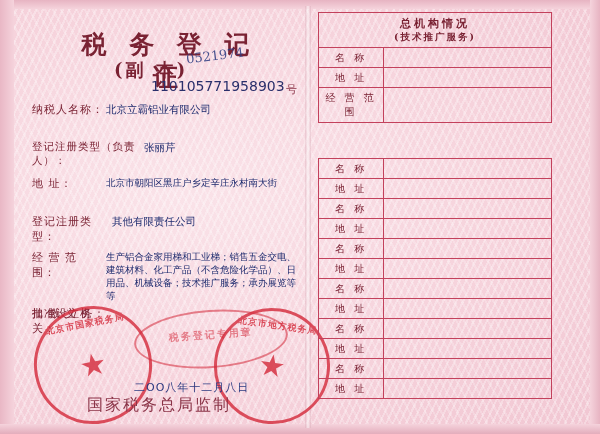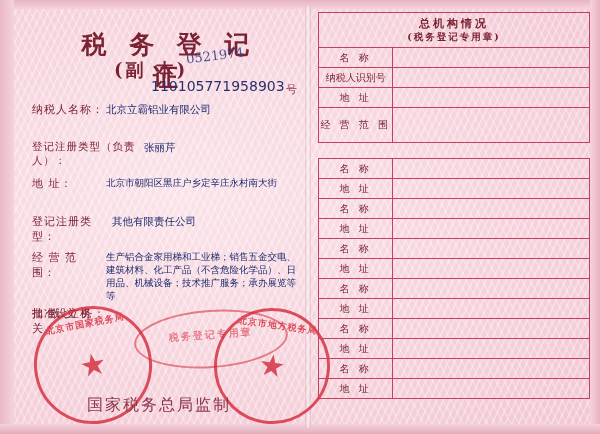--- a/index.html
+++ b/index.html
@@ -100,21 +100,21 @@
   }
   .footer{
     position:absolute;left:0;right:0;bottom:8px;text-align:center;
     font-size:16px;color:#8a3347;letter-spacing:2px;
     font-family:"DejaVu Serif","Liberation Serif",serif;
   }
 
   
   #right{position:absolute;left:318px;top:12px;width:268px;height:410px;}
   .tbl{
-    position:absolute;left:0;width:272px;
+    position:absolute;left:0;width:234px;
     border:1px solid #c3415c;border-collapse:collapse;padding-left:43px;
   }
   .tbl td{
     border:1px solid #c3415c;height:19px;
     font-size:10px;color:#7a2233;text-align:center;
     letter-spacing:3px;
     font-family:"DejaVu Serif","Liberation Serif",serif;
     padding:0;
   }
   .tbl td.k{width:72px;}
@@ -185,40 +185,37 @@
 
     <div class="seal" id="seal2">
       <div class="sealtext" style="top:8px;">北京市地方税务局</div>
       <div class="star">★</div>
     </div>
 
     <div class="oval-seal">
       <div class="ot">税务登记专用章</div>
     </div>
 
+    <div class="date-line">二OO八年十二月八日</div>
 
     <div class="footer">国家税务总局监制</div>
   </div>
 
   <div id="right">
 
     <table class="tbl" style="top:0;">
       <tbody>
           <tr>
         <td colspan="2" class="hdr" style="height:34px;">
           <div class="h1">总机构情况</div>
-          <div class="h2">(税务登记专用章)</div>
+          <div class="h2">(技术推广服务)</div>
         </td>
       </tr>
       <tr>
         <td class="k">名    称</td>
-        <td class="v"></td>
-      </tr>
-      <tr>
-        <td class="k" style="letter-spacing:0px;">纳税人识别号</td>
         <td class="v"></td>
       </tr>
       <tr>
         <td class="k">地    址</td>
         <td class="v"></td>
       </tr>
       <tr>
         <td class="k" style="height:34px;">经 营 范 围</td>
         <td class="v"></td>
       </tr>

